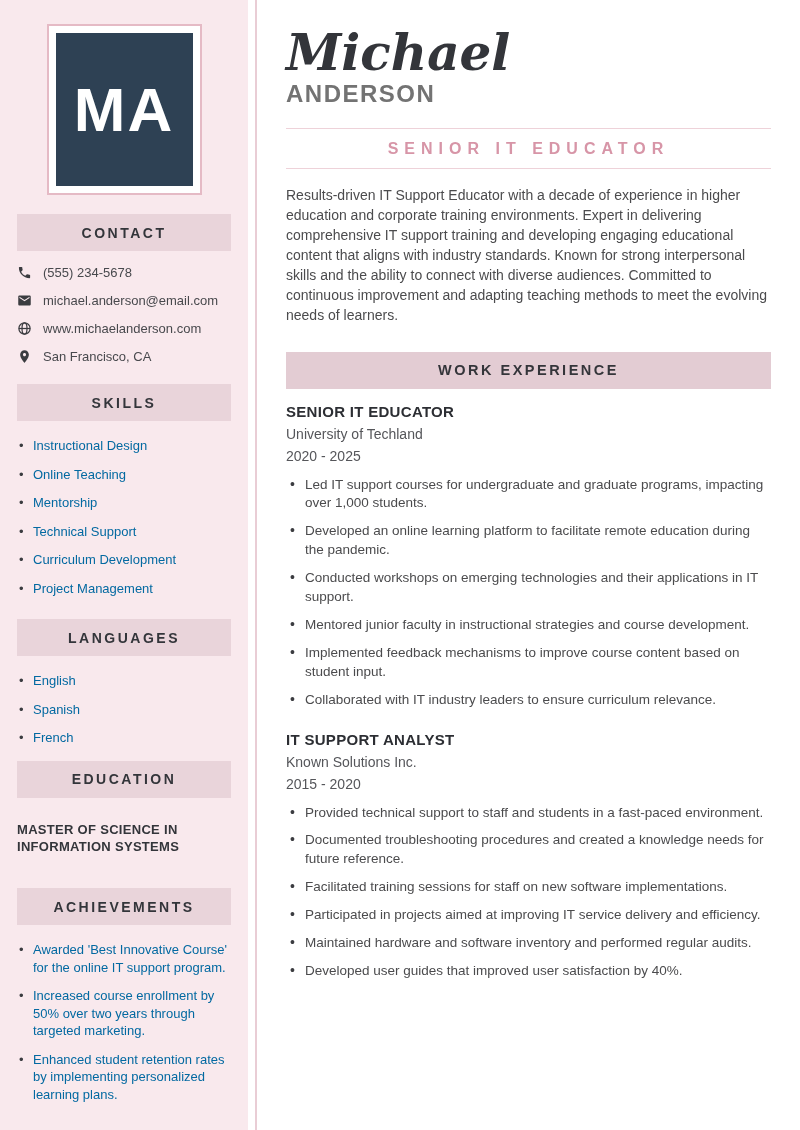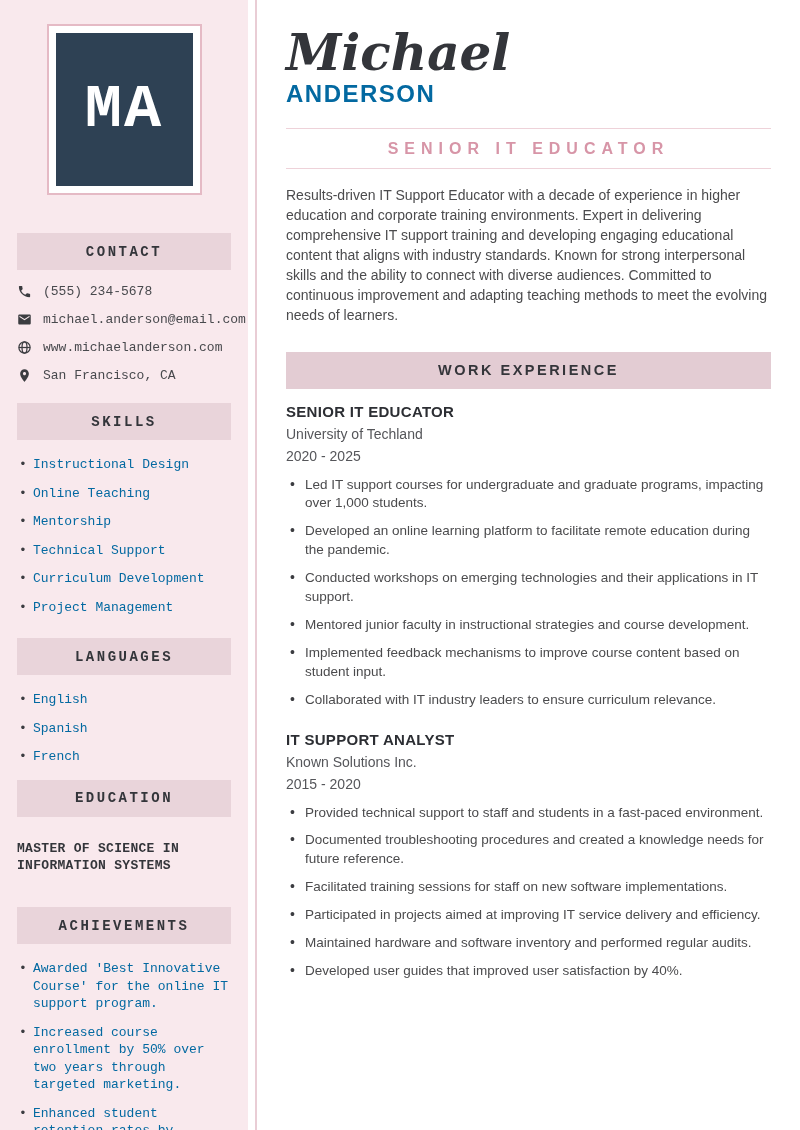--- a/index.html
+++ b/index.html
@@ -11,21 +11,20 @@
     color:#4b4b4d;
     overflow:hidden;
   }
 
   
   .sidebar {
     position:absolute; left:0; top:0;
     width:248px; height:1130px;
     background:#f9e9ed;
     padding:24px 17px 20px 17px;
-    font-family:Liberation Mono, monospace;
   }
   .divider-vertical {
     position:absolute; left:255px; top:0;
     width:2px; height:1130px;
     background:#e9cdd5;
   }
   .photo-frame {
     width:155px; height:171px;
     margin:0 auto;
     background:#ffffff;
@@ -40,21 +39,21 @@
   .monogram-box span {
     color:#ffffff; font-size:62px; font-weight:bold; letter-spacing:2px;
   }
   .side-band {
     background:#e9d4da;
     height:37px;
     display:flex; align-items:center; justify-content:center;
     font-size:14px; font-weight:bold; letter-spacing:2.5px;
     color:#33353a;
   }
-  .band-contact { margin-top:38px; }
+  .band-contact { margin-top:19px; }
   .contact-list { margin-top:14px; }
   .contact-row {
     display:flex; align-items:center;
     margin-bottom:13px;
     font-size:13px; color:#48494d;
   }
   .contact-row .cicon {
     width:15px; height:15px; margin-right:11px; flex:0 0 15px;
     color:#3b3c40;
   }
@@ -90,21 +89,21 @@
     padding-top:27px;
   }
   .first-name {
     font-family:"DejaVu Serif", serif;
     font-style:italic; font-weight:bold;
     font-size:50px; line-height:1.05;
     color:#33353a;
   }
   .last-name {
     font-size:24px; font-weight:bold; letter-spacing:1.5px;
-    color:#0369a1; margin-top:0px;
+    color:#737373; margin-top:0px;
   }
   .hr-pink {
     border:none; height:1px; background:#eed2d9;
   }
   .hr-top { margin-top:20px; }
   .job-headline {
     text-align:center;
     font-size:16px; font-weight:bold; letter-spacing:6px;
     color:#d795a7;
     margin:11px 0 10px 0;

